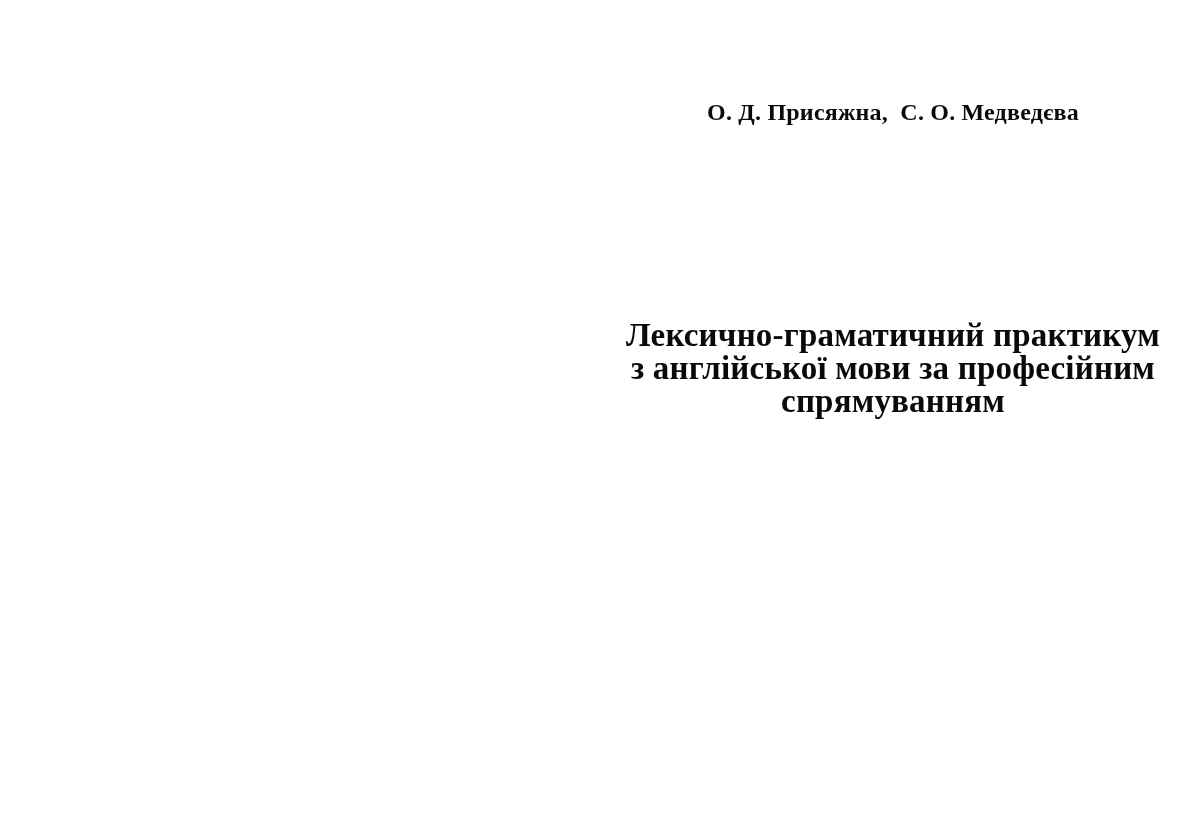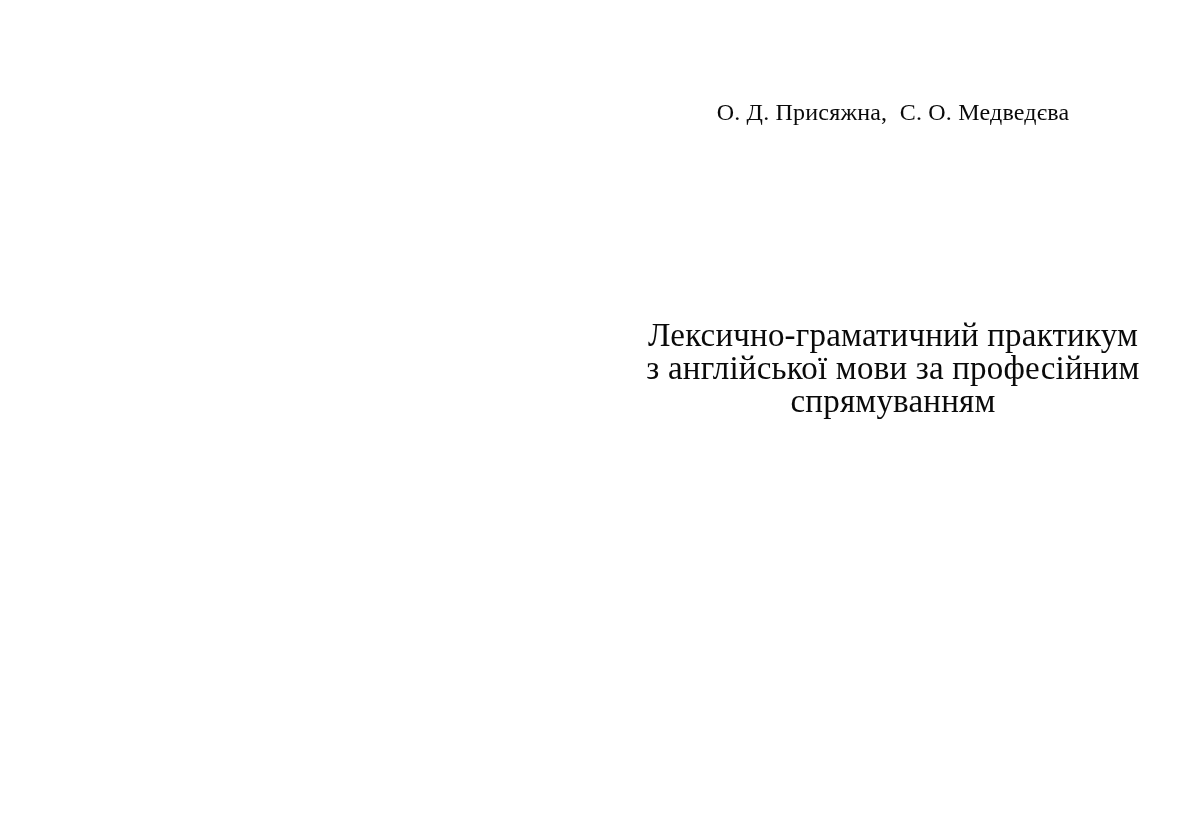--- a/index.html
+++ b/index.html
@@ -6,21 +6,21 @@
     margin: 0;
     padding: 0;
   }
   .page {
     position: relative;
     width: 1201px;
     height: 827px;
     background: var(--page-bg, #ffffff);
     color: var(--page-fg, #000000);
     font-family: "Liberation Serif", "DejaVu Serif", serif;
-    font-weight: normal;
+    font-weight: bold;
     overflow: hidden;
   }
   .authors {
     position: absolute;
     top: 100px;
     left: 593px;
     width: 600px;
     text-align: center;
     font-size: 24px;
     line-height: 24px;

